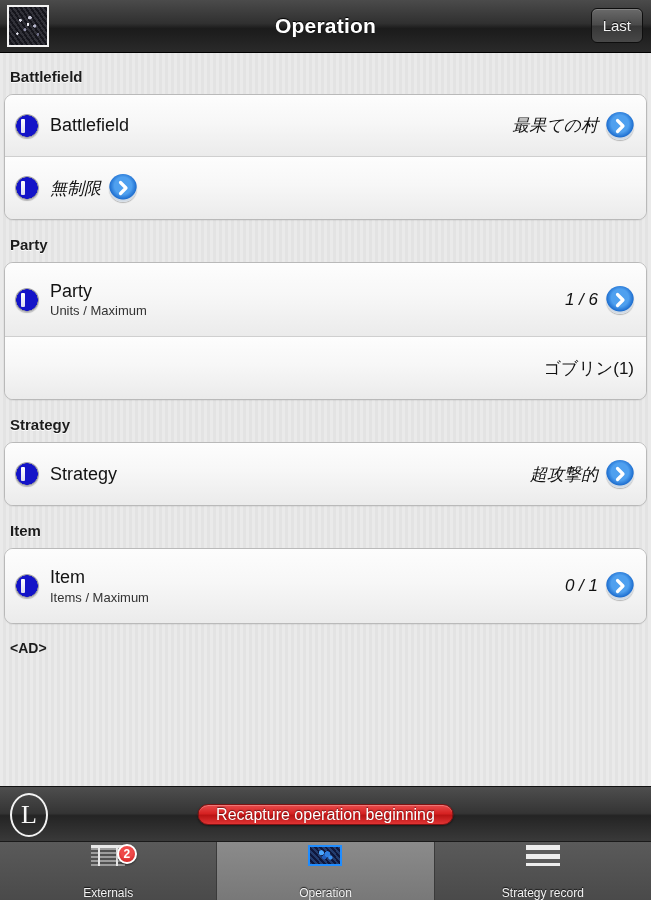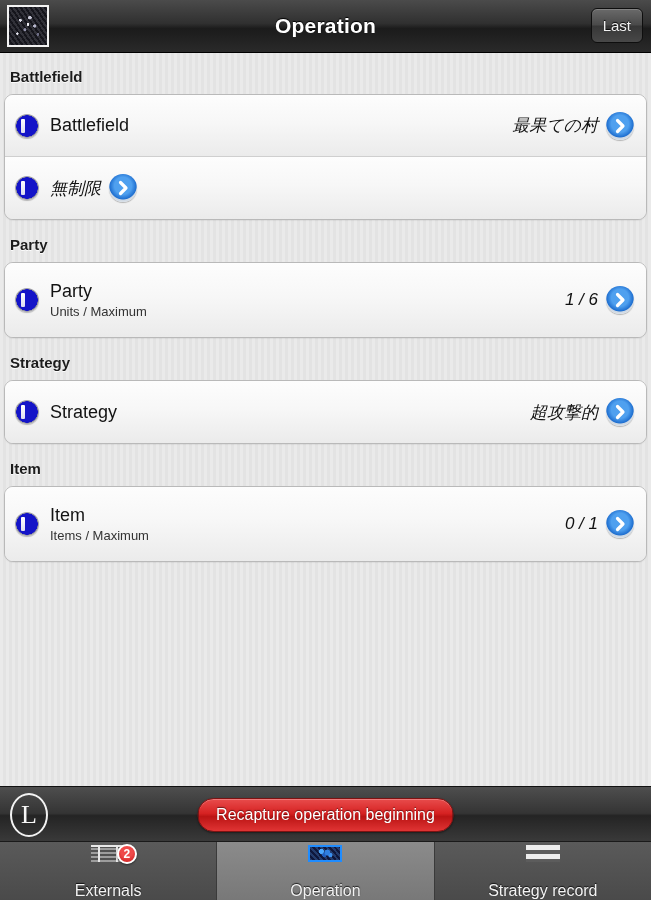--- a/index.html
+++ b/index.html
@@ -209,21 +209,21 @@
     align-items: center;
     justify-content: center;
     color: #f7f7f7;
     font-family: "Liberation Serif", "DejaVu Serif", serif;
     font-size: 26px;
   }
   .action-btn {
     position: absolute;
     left: 50%;
     transform: translateX(-50%);
-    height: 34px;
+    height: 21px;
     padding: 0 18px;
     box-sizing: border-box;
     border: 1px solid #7e1212;
     border-radius: 16px;
     background: linear-gradient(180deg, #e84c4c 0%, #d62222 45%, #bb1414 55%, #e03434 100%);
     color: #fff;
     font-size: 16px;
     display: flex;
     align-items: center;
     justify-content: center;
@@ -298,21 +298,21 @@
       radial-gradient(circle at 38% 34%, #4aa8ff 0 2.2px, transparent 2.8px),
       radial-gradient(circle at 58% 42%, #2f7fe0 0 2.6px, transparent 3.2px),
       radial-gradient(circle at 48% 60%, #1f5fc0 0 2px, transparent 2.6px),
       radial-gradient(circle at 68% 62%, #3a90f0 0 1.8px, transparent 2.4px),
       repeating-linear-gradient(48deg, rgba(80,160,255,.25) 0 2px, rgba(10,20,60,.5) 2px 4px);
     border: 2px solid #1f8cff;
     box-sizing: border-box;
   }
   .tab-label {
     margin-top: 20px;
-    font-size: 16px;
+    font-size: 12px;
     color: #f3f3f3;
     text-shadow: 0 -1px 1px rgba(0,0,0,.8);
     white-space: nowrap;
   }
   .tab-badge {
     position: absolute;
     top: 2px;
     left: 54%;
     width: 20px;
     height: 20px;
@@ -374,20 +374,23 @@
               <div class="row-label">Party</div>
               <div class="row-sub">Units / Maximum</div>
             </div>
             <div class="row-value">1 / 6</div>
             <div class="chevron">
               <svg width="28" height="28" viewBox="0 0 28 28">
                 <path d="M11.5 8.5 L17 14 L11.5 19.5" fill="none" stroke="#ffffff" stroke-width="3.2" stroke-linecap="round" stroke-linejoin="round"></path>
               </svg>
             </div>
           </div>
+          <div class="row row-right-only">
+            <div class="value-plain">ゴブリン(1)</div>
+          </div>
         </div>
         <div class="section-title">Strategy</div>
         <div class="card-group">
           <div class="row">
             <div class="row-icon"></div>
             <div class="row-text">
               <div class="row-label">Strategy</div>
             </div>
             <div class="row-value">超攻撃的</div>
             <div class="chevron">
@@ -407,20 +410,21 @@
             </div>
             <div class="row-value">0 / 1</div>
             <div class="chevron">
               <svg width="28" height="28" viewBox="0 0 28 28">
                 <path d="M11.5 8.5 L17 14 L11.5 19.5" fill="none" stroke="#ffffff" stroke-width="3.2" stroke-linecap="round" stroke-linejoin="round"></path>
               </svg>
             </div>
           </div>
         </div>
       </div>
+    <div class="ad-label">&lt;AD&gt;</div>
   </div>
 
   <div class="action-bar">
     <div class="brand-logo">
       <div class="ring"></div>
       <div class="letter">L</div>
     </div>
     <div class="action-btn">Recapture operation beginning</div>
   </div>
 

